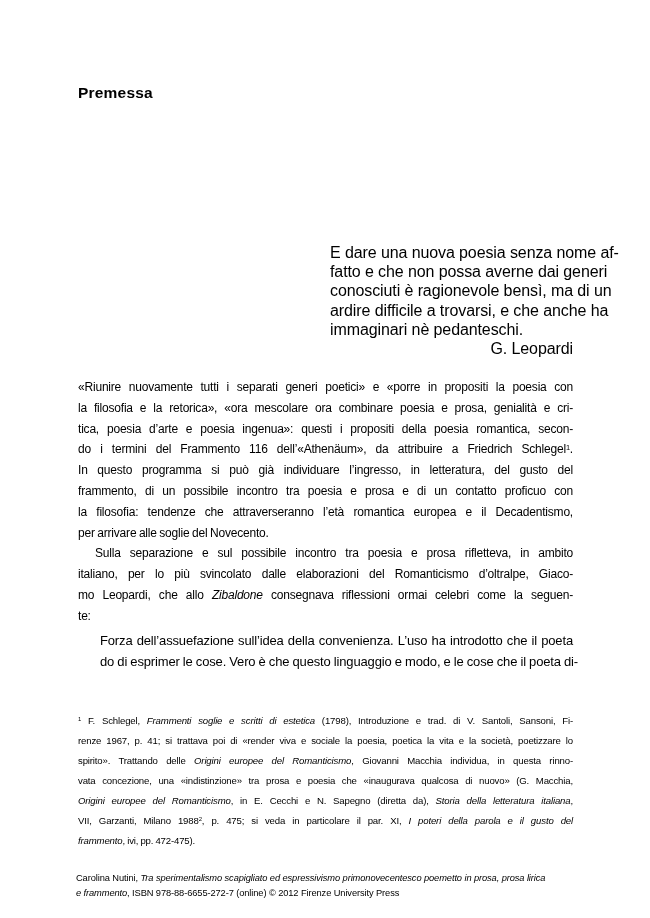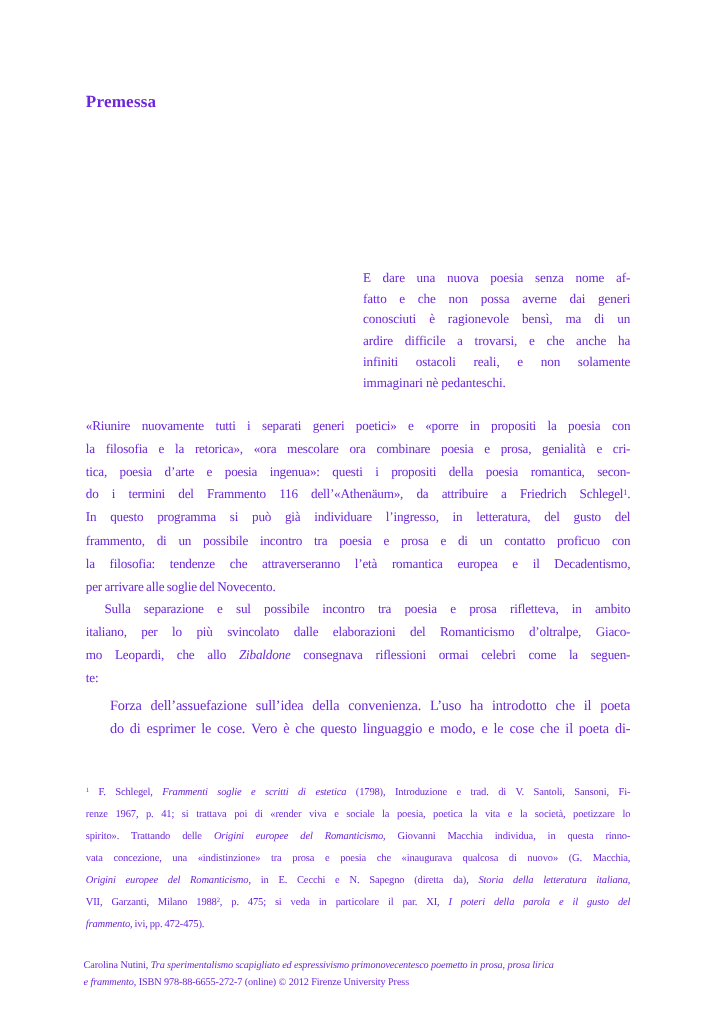--- a/index.html
+++ b/index.html
@@ -1,38 +1,38 @@
 <!DOCTYPE html>
 <html lang="it"><head>
 <meta charset="utf-8">
 <style>
   html, body { margin: 0; padding: 0; background: #ffffff; }
   .page {
     position: relative;
     width: 650px;
     height: 918px;
     background: #ffffff;
-    font-family: Liberation Serif, serif;
-    color: #6d28d9;
+    font-family: Liberation Sans, sans-serif;
+    color: #000000;
     overflow: hidden;
   }
   .title {
     position: absolute;
     left: 78px;
     top: 74px;
     font-size: 15.5px;
     font-weight: bold;
     letter-spacing: 0.2px;
   }
   .epigraph {
     position: absolute;
     left: 330px;
     top: 243px;
     width: 243px;
-    font-size: 12px;
+    font-size: 16px;
     line-height: 19.2px;
     letter-spacing: -0.1px;
   }
   .epigraph-attribution {
     text-align: right;
     line-height: 19.2px;
   }
   .body-text {
     position: absolute;
     left: 78px;
@@ -96,23 +96,23 @@
 <div class="page">
 
   <h1 class="title">Premessa</h1>
 
   <div class="epigraph">
     <div>
         <div class="line">E dare una nuova poesia senza nome af-</div>
         <div class="line">fatto e che non possa averne dai generi</div>
         <div class="line">conosciuti è ragionevole bensì, ma di un</div>
         <div class="line">ardire difficile a trovarsi, e che anche ha</div>
-        <div class="line">infiniti ostacoli reali, e non solamente</div>
         <div class="line last">immaginari nè pedanteschi.</div>
       </div>
+    <div class="epigraph-attribution">G. Leopardi</div>
   </div>
 
   <div class="body-text">
     <div>
         <div class="line">«Riunire nuovamente tutti i separati generi poetici» e «porre in propositi la poesia con</div>
         <div class="line">la filosofia e la retorica», «ora mescolare ora combinare poesia e prosa, genialità e cri-</div>
         <div class="line">tica, poesia d’arte e poesia ingenua»: questi i propositi della poesia romantica, secon-</div>
         <div class="line">do i termini del Frammento 116 dell’«Athenäum», da attribuire a Friedrich Schlegel<sup>1</sup>.</div>
         <div class="line">In questo programma si può già individuare l’ingresso, in letteratura, del gusto del</div>
         <div class="line">frammento, di un possibile incontro tra poesia e prosa e di un contatto proficuo con</div>

